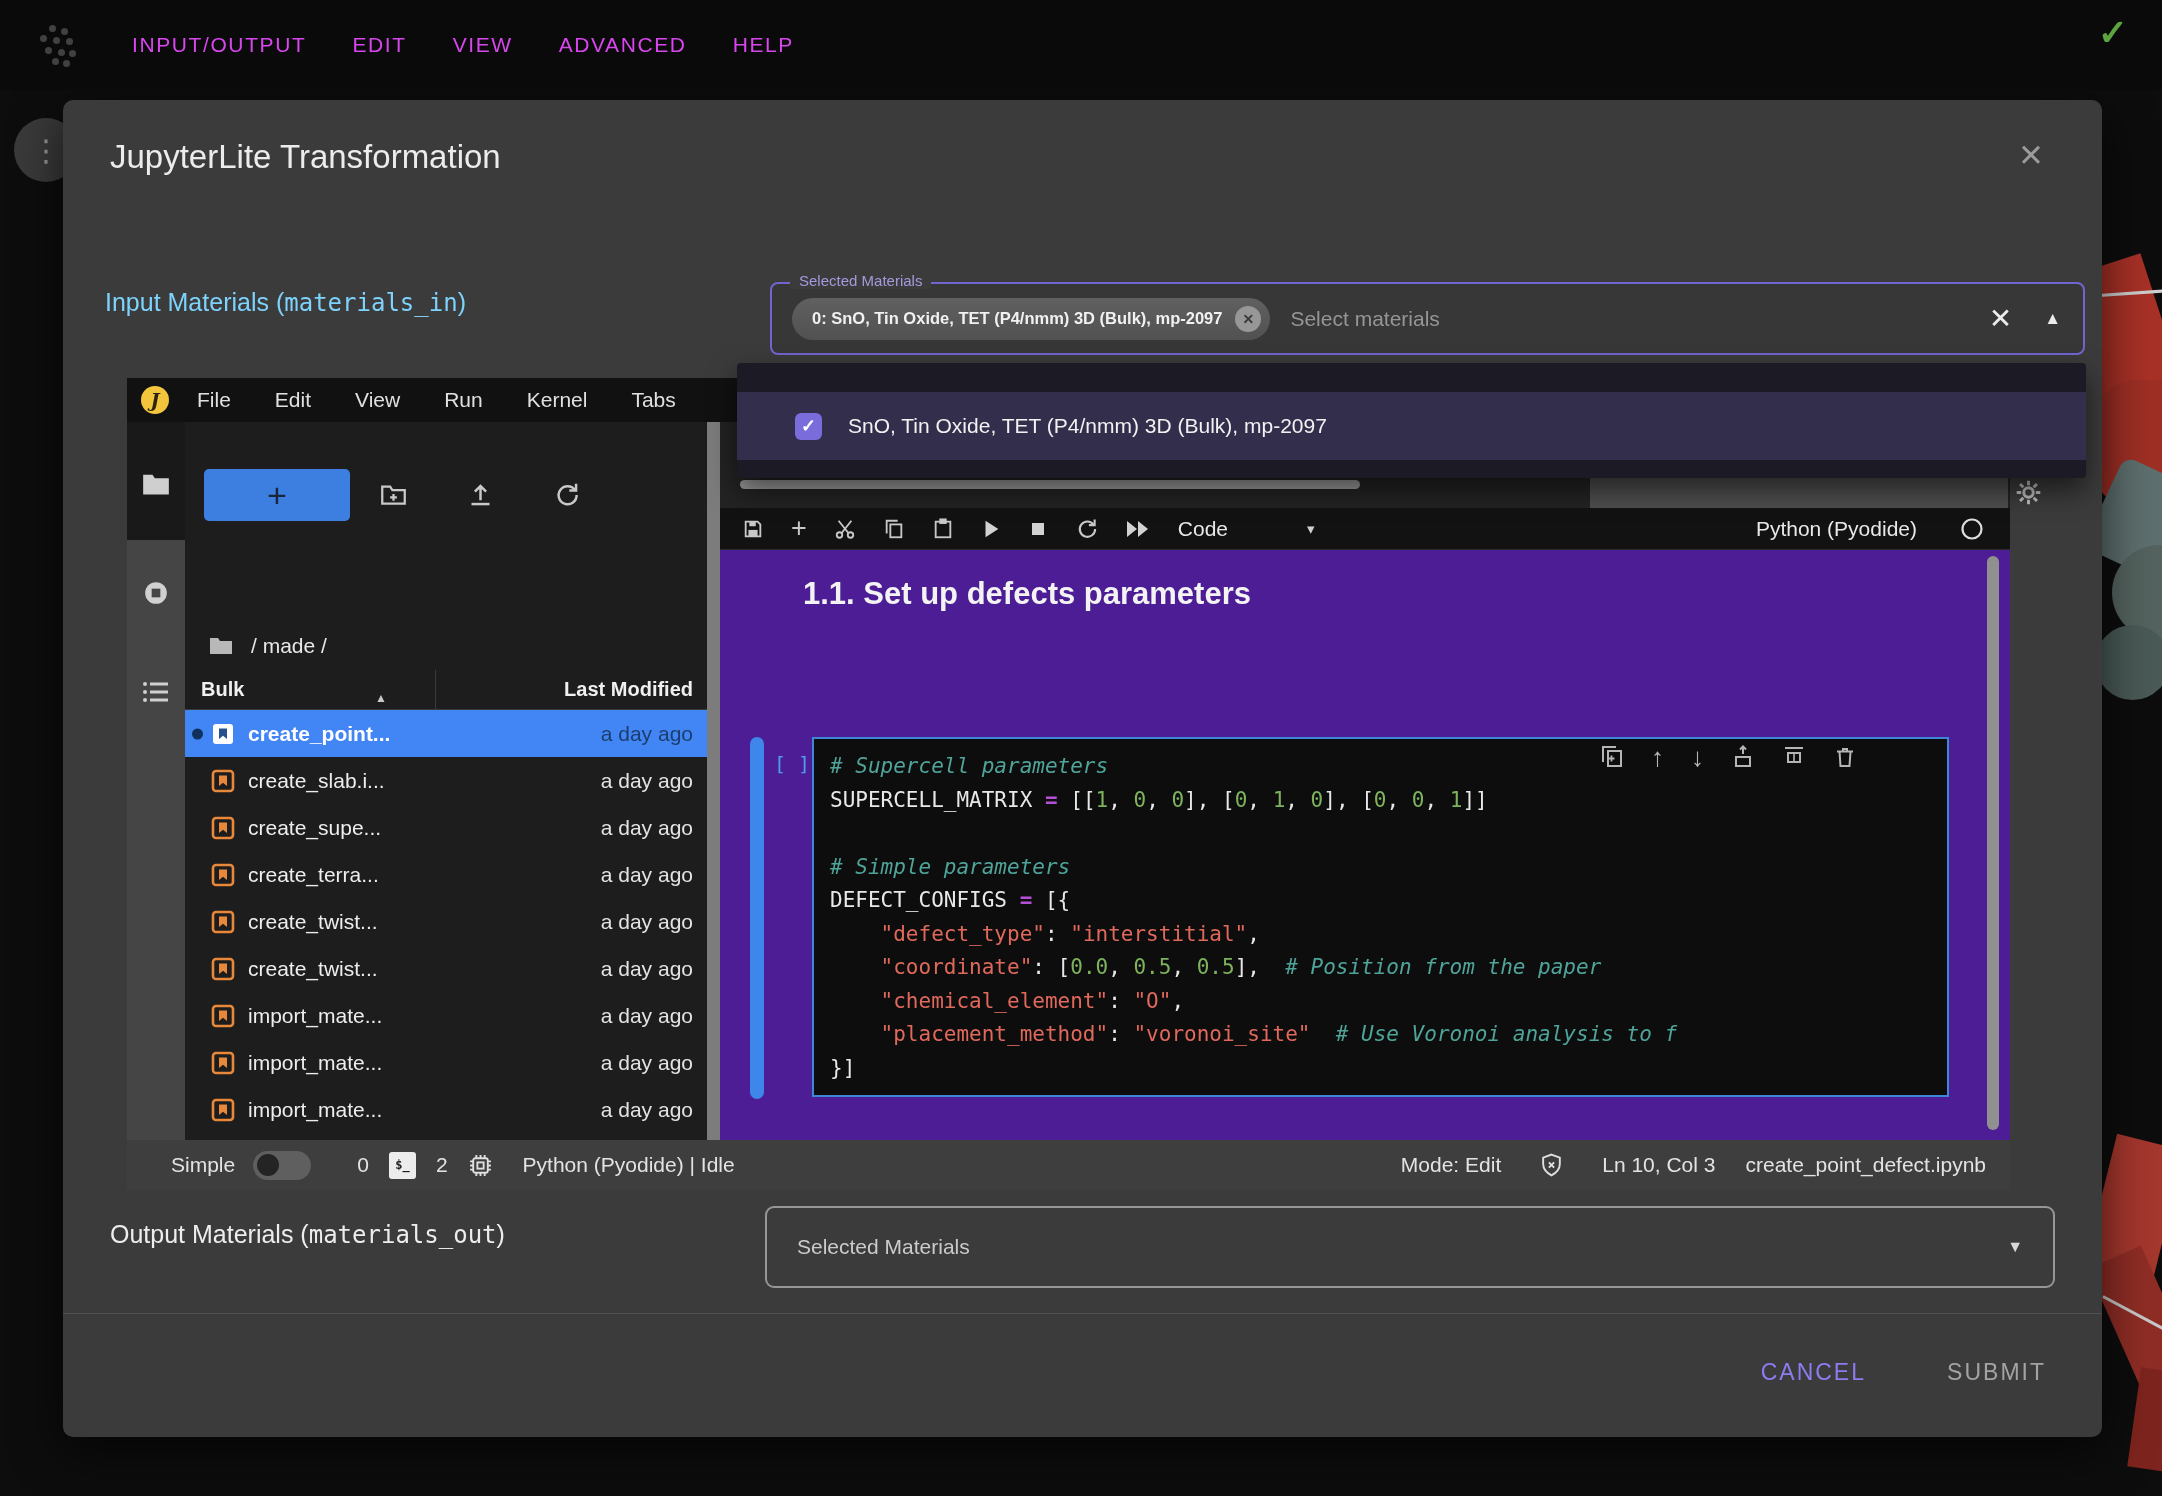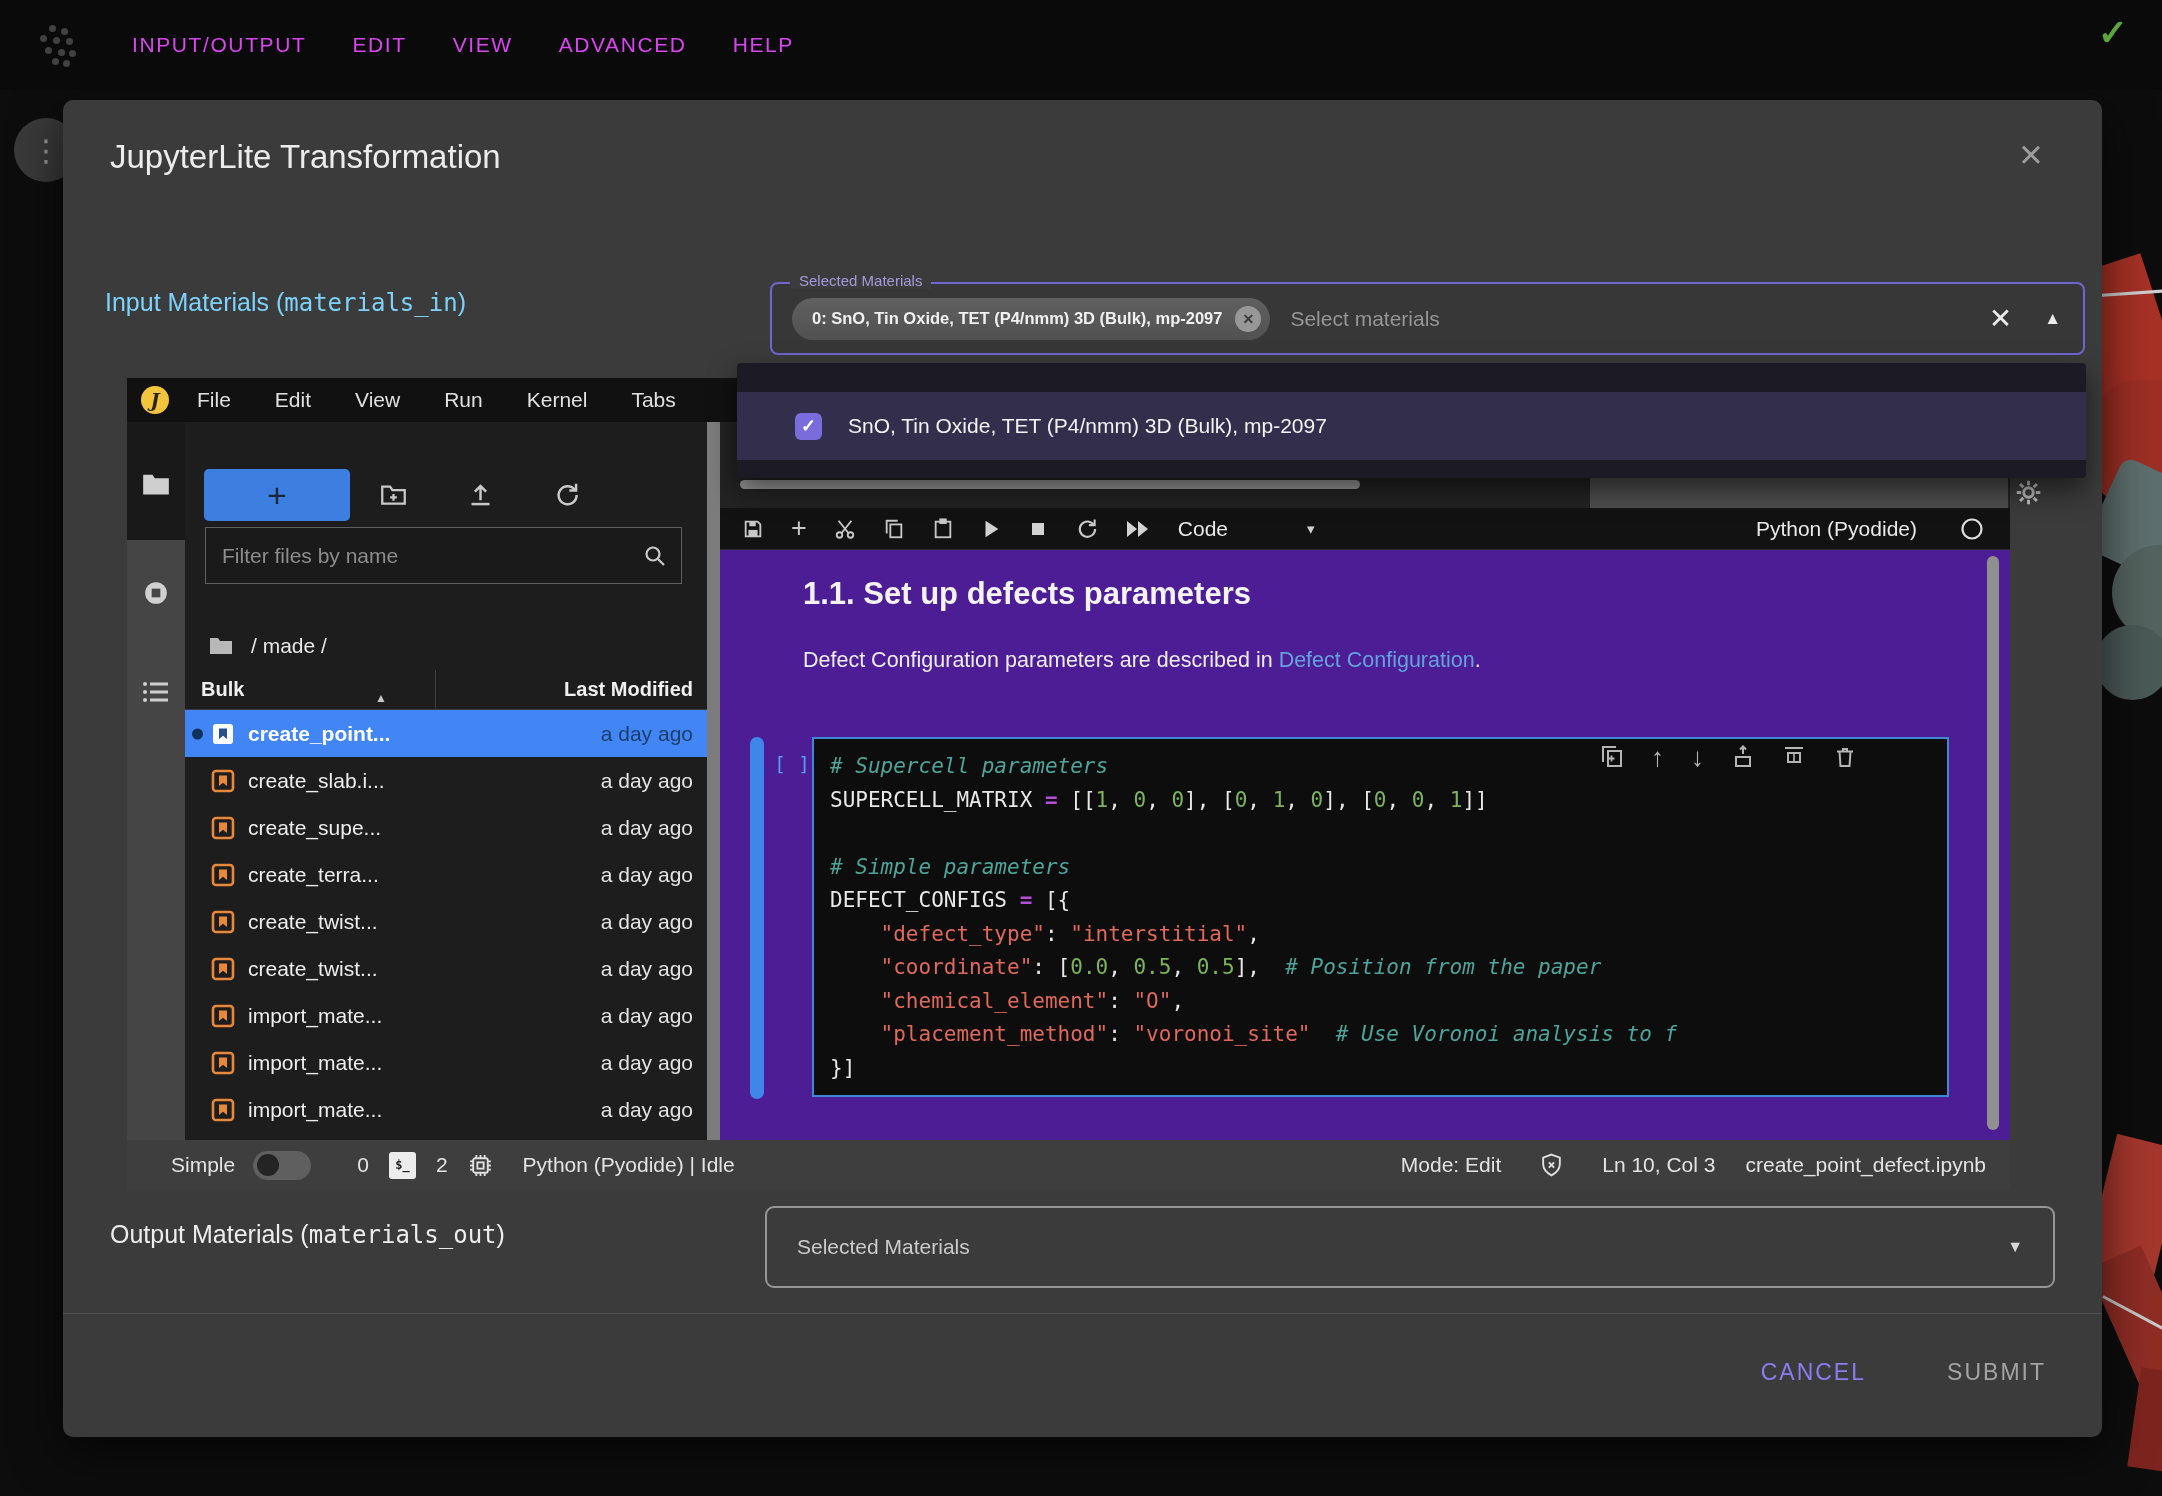--- a/index.html
+++ b/index.html
@@ -277,27 +277,20 @@
               <path d="M4 20.5h16"></path>
             </svg>
         </span>
         <span class="fb-tbicon" style="left:368px">
           <svg class="ic" width="27" height="27" viewBox="0 0 24 24" fill="none" stroke="currentColor" stroke-width="2.2">
               <path d="M19.5 8A8 8 0 1 0 21 12.5"></path>
               <path d="M20.5 2.5v6h-6"></path>
             </svg>
         </span>
 
-        <div class="fb-filter">
-          <input placeholder="Filter files by name" style="">
-          <svg class="ic" width="24" height="24" viewBox="0 0 24 24" fill="none" stroke="#c9c9c9" stroke-width="2.2">
-              <circle cx="10" cy="10" r="6.5"></circle>
-              <path d="m15 15 6 6"></path>
-            </svg>
-        </div>
 
         <div class="fb-crumb">
           <svg class="ic" width="24" height="20" viewBox="0 0 24 20">
               <path d="M1 2h8l2 3h12v13H1z" fill="#b8b8b8"></path>
             </svg>
           <span>/ made /</span>
         </div>
 
         <div class="fb-head">
           <span class="hname">
@@ -468,23 +461,20 @@
           <span class="kernelname">Python (Pyodide)</span>
           <span>
             <svg class="ic" width="24" height="24" viewBox="0 0 24 24" fill="none" stroke="#dedede" stroke-width="2.2">
                 <circle cx="12" cy="12" r="9.5"></circle>
               </svg>
           </span>
         </div>
 
         <div class="nb-content">
           <div class="nb-h1">1.1. Set up defects parameters</div>
-          <div class="nb-p">
-            <span>Defect Configuration parameters are described in </span><a class="lnk">Defect Configuration</a><span>.</span>
-          </div>
 
           <div class="gutter"></div>
           <div class="prompt">[ ]:</div>
 
           <div class="cell">
             <div>
                 <div class="cl"><span class="tk-c"># Supercell parameters</span></div>
                 <div class="cl"><span class="tk-w">SUPERCELL_MATRIX </span><span class="tk-o">=</span><span class="tk-w"> [[</span><span class="tk-n">1</span><span class="tk-w">, </span><span class="tk-n">0</span><span class="tk-w">, </span><span class="tk-n">0</span><span class="tk-w">], [</span><span class="tk-n">0</span><span class="tk-w">, </span><span class="tk-n">1</span><span class="tk-w">, </span><span class="tk-n">0</span><span class="tk-w">], [</span><span class="tk-n">0</span><span class="tk-w">, </span><span class="tk-n">0</span><span class="tk-w">, </span><span class="tk-n">1</span><span class="tk-w">]]</span></div>
                 <div class="cl">&nbsp;</div>
                 <div class="cl"><span class="tk-c"># Simple parameters</span></div>

